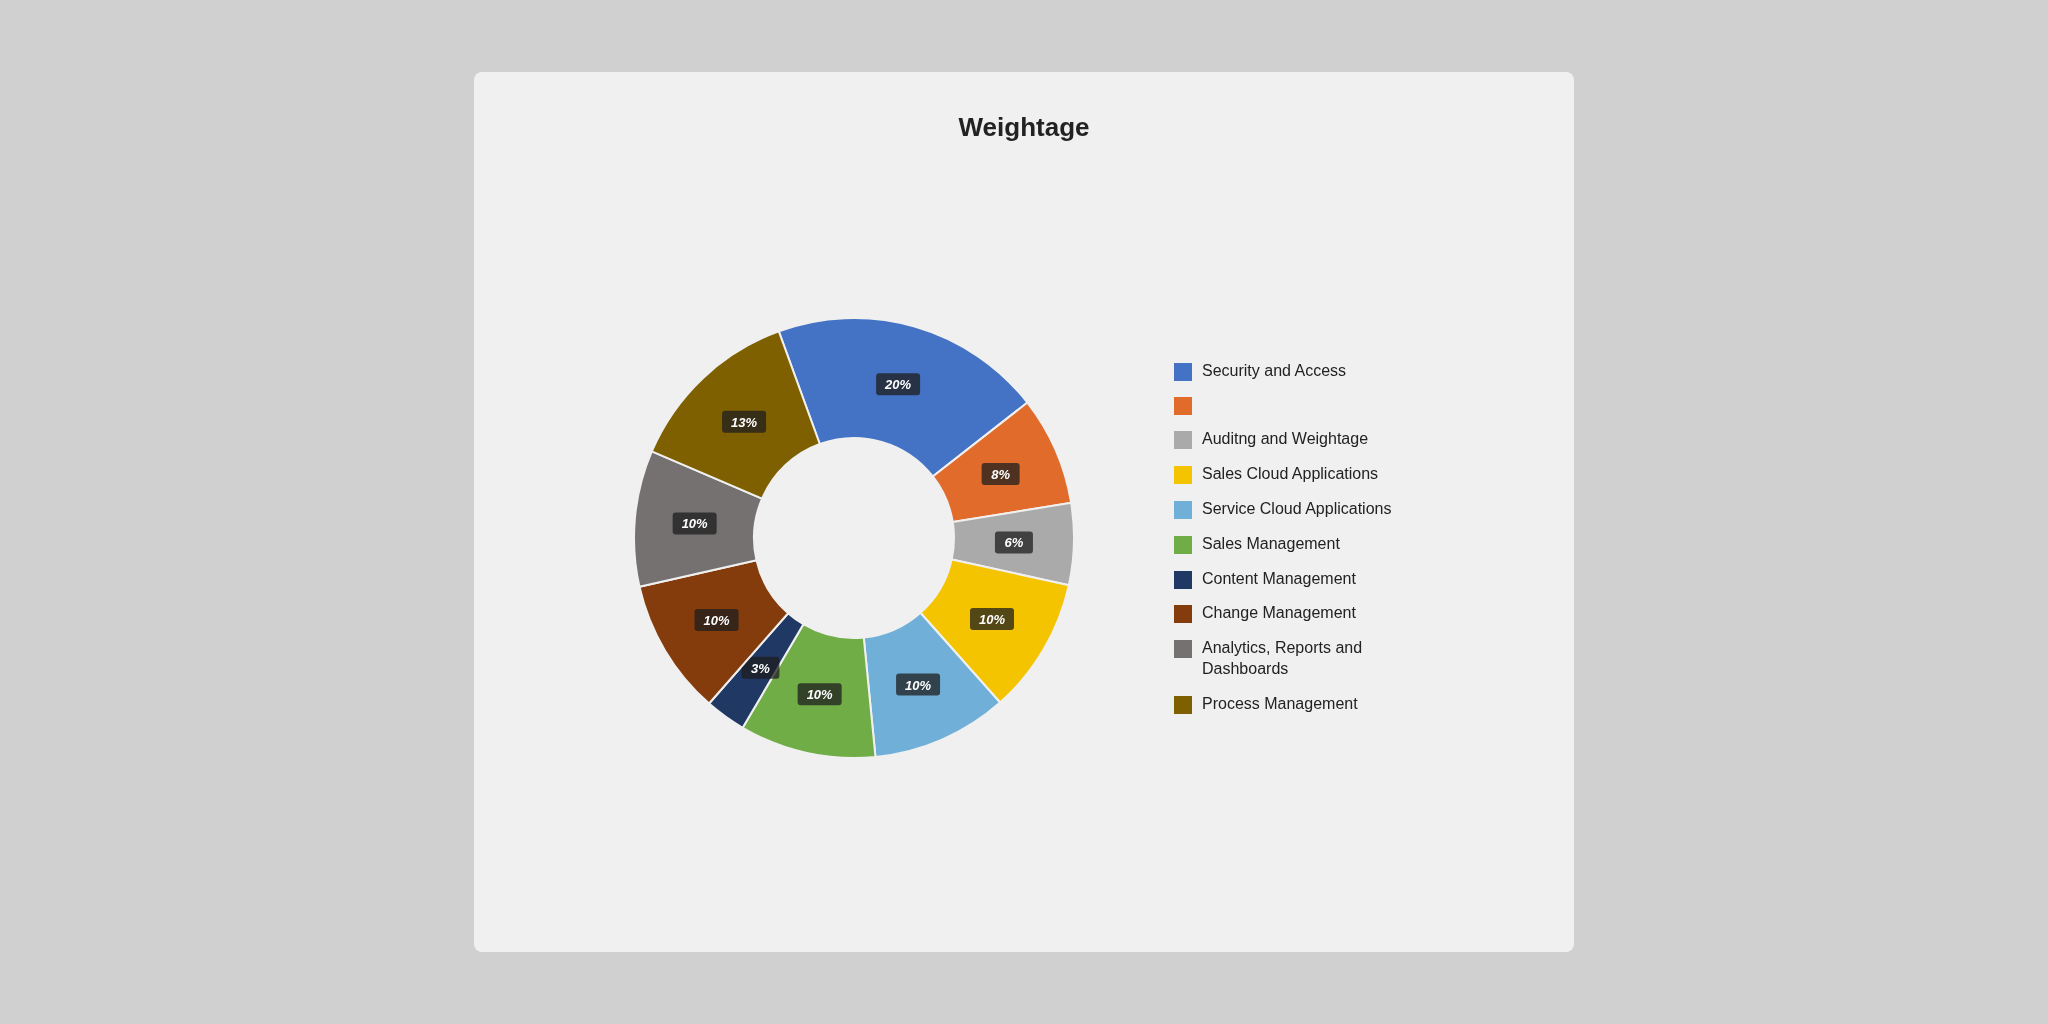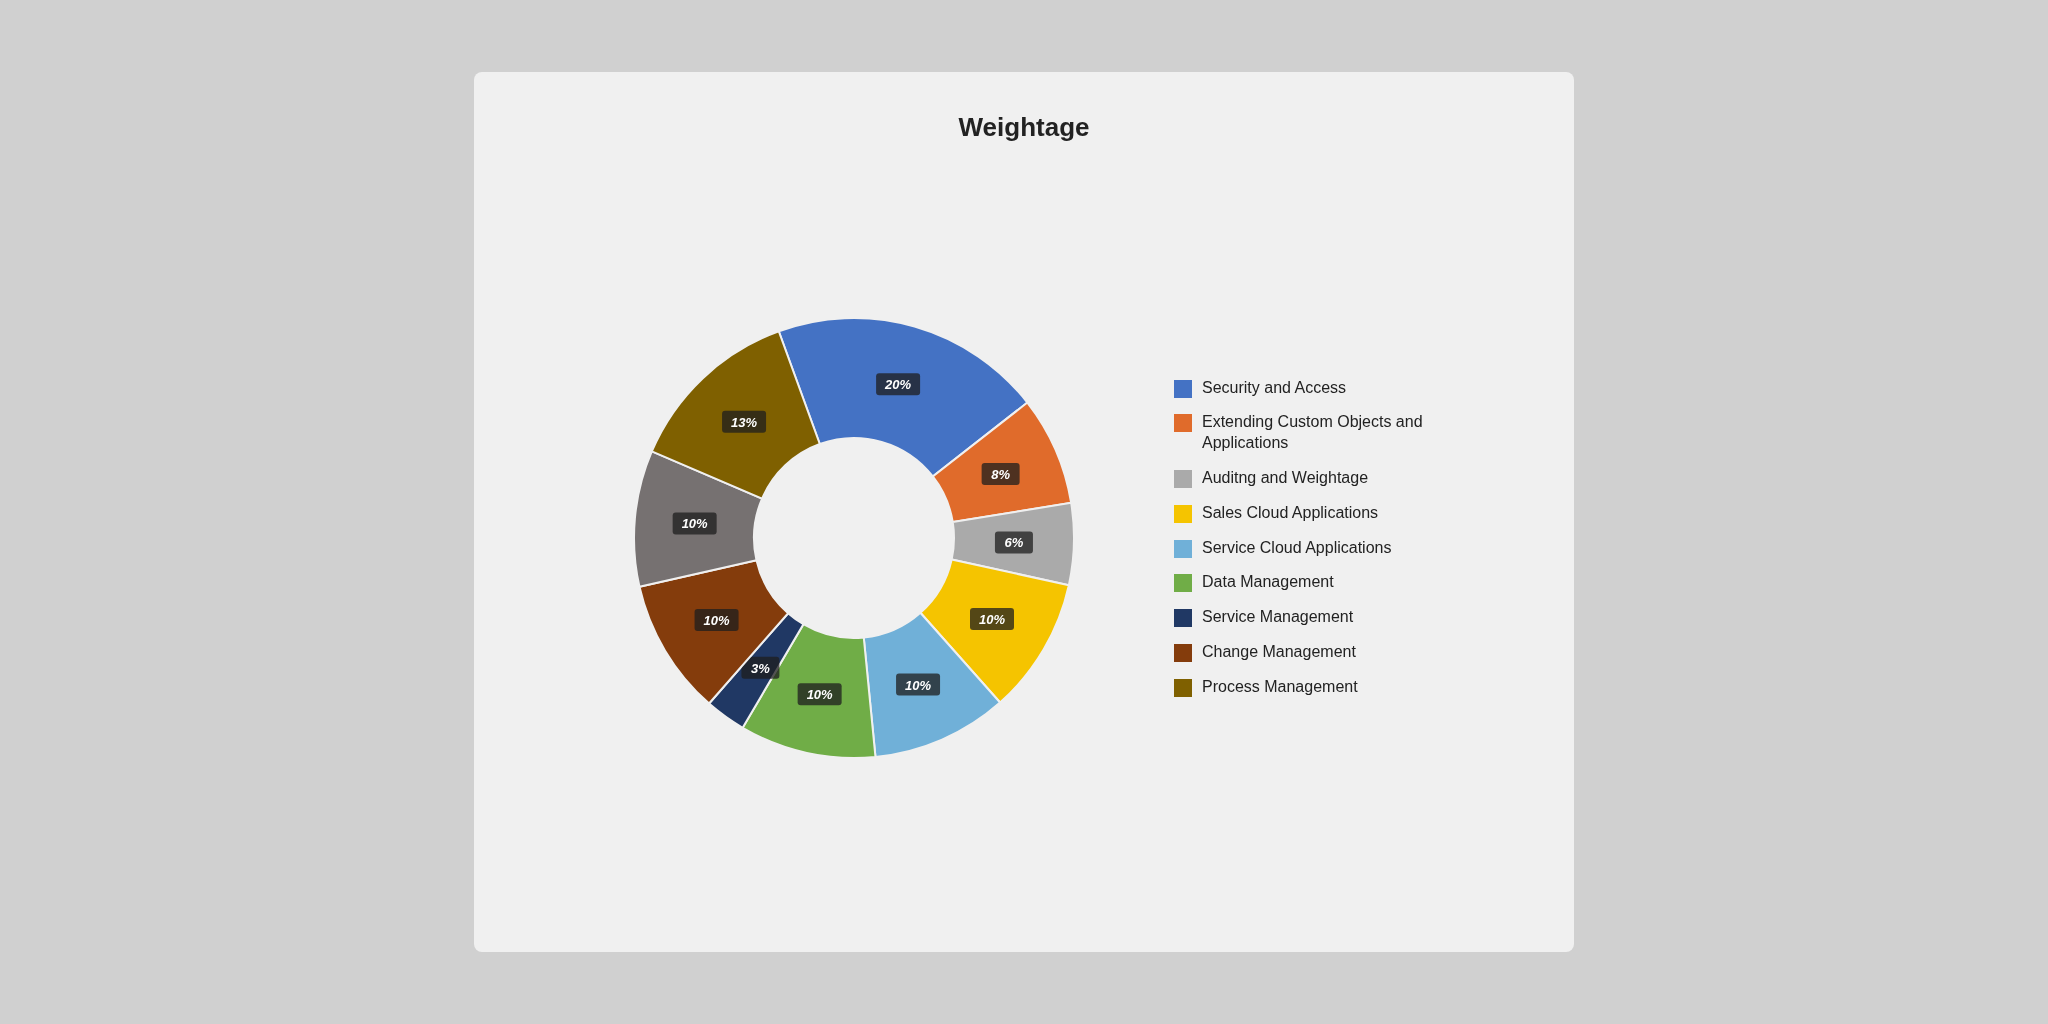--- a/index.html
+++ b/index.html
@@ -112,45 +112,48 @@
           <text x="150.06599827129224" y="148.7480526446439" text-anchor="middle" font-size="13" font-weight="bold" fill="white">13%</text>
         </svg>
     </div>
     <div class="legend" id="legend-container">
         <div class="legend-item">
           <div class="legend-color" style="background: rgb(68, 114, 196);"></div>
           <span class="legend-label">Security and Access</span>
         </div>
         <div class="legend-item">
           <div class="legend-color" style="background: rgb(224, 107, 43);"></div>
-          <span class="legend-label">Extending Custom Objects and<br>Applications</span>
         </div>
         <div class="legend-item">
           <div class="legend-color" style="background: rgb(170, 170, 170);"></div>
           <span class="legend-label">Auditng and Weightage</span>
         </div>
         <div class="legend-item">
           <div class="legend-color" style="background: rgb(245, 196, 0);"></div>
           <span class="legend-label">Sales Cloud Applications</span>
         </div>
         <div class="legend-item">
           <div class="legend-color" style="background: rgb(112, 176, 216);"></div>
           <span class="legend-label">Service Cloud Applications</span>
         </div>
         <div class="legend-item">
           <div class="legend-color" style="background: rgb(112, 173, 71);"></div>
-          <span class="legend-label">Data Management</span>
+          <span class="legend-label">Sales Management</span>
         </div>
         <div class="legend-item">
           <div class="legend-color" style="background: rgb(32, 56, 100);"></div>
-          <span class="legend-label">Service Management</span>
+          <span class="legend-label">Content Management</span>
         </div>
         <div class="legend-item">
           <div class="legend-color" style="background: rgb(132, 60, 12);"></div>
           <span class="legend-label">Change Management</span>
+        </div>
+        <div class="legend-item">
+          <div class="legend-color" style="background: rgb(118, 113, 113);"></div>
+          <span class="legend-label">Analytics, Reports and<br>Dashboards</span>
         </div>
         <div class="legend-item">
           <div class="legend-color" style="background: rgb(127, 96, 0);"></div>
           <span class="legend-label">Process Management</span>
         </div>
       </div>
   </div>
 </div>
 
 </body></html>

